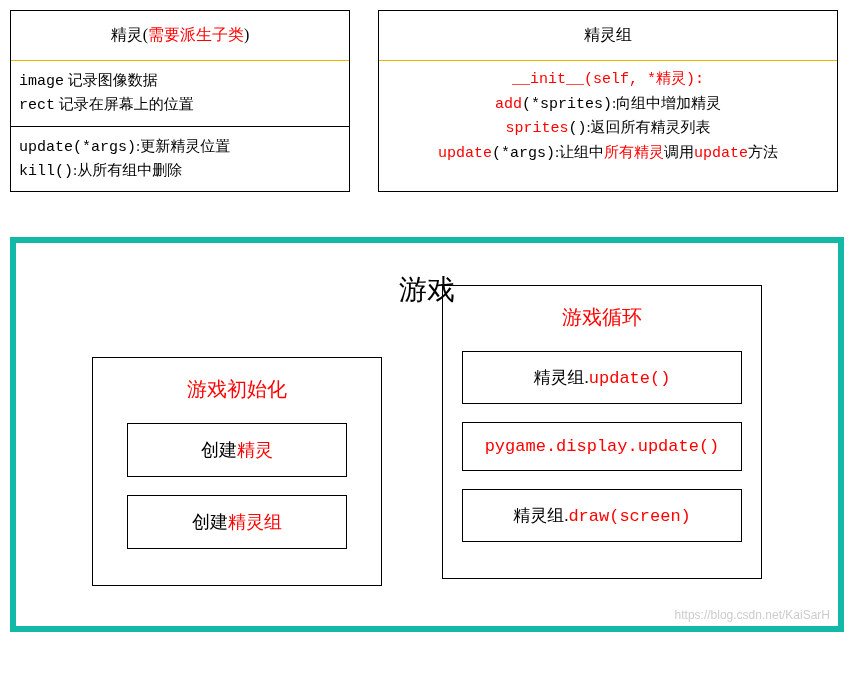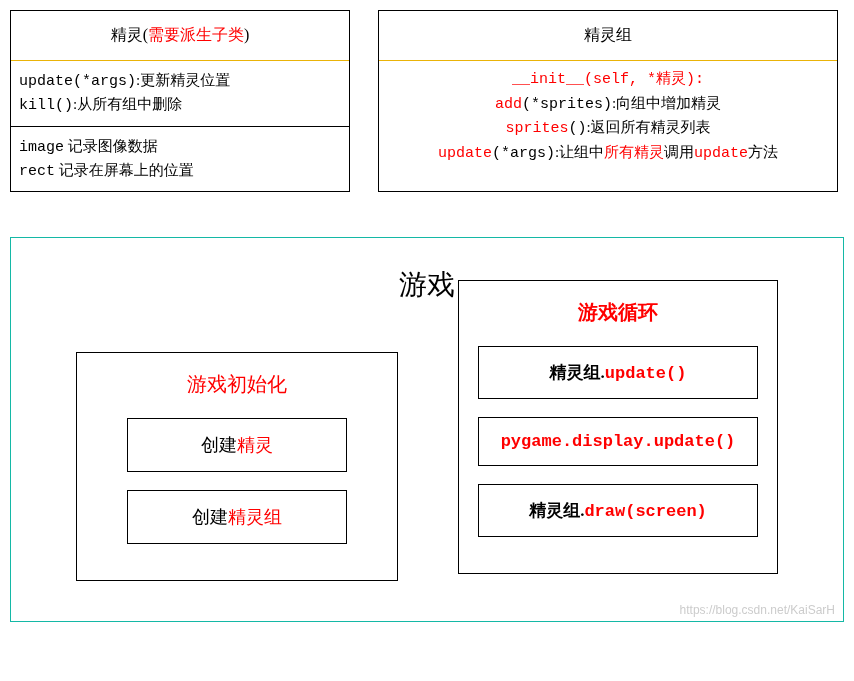--- a/index.html
+++ b/index.html
@@ -23,21 +23,21 @@
     padding: 14px 0;
     border-bottom: 1px solid #eab308;
     font-size: 16px;
   }
   .uml-section {
     padding: 8px 8px;
     line-height: 1.55;
   }
   .uml-section + .uml-section { border-top: 1px solid #000; }
   .game-outer {
-    border: 1px solid #14b8a6;
+    border: 6px solid #14b8a6;
     padding: 28px 28px 40px 28px;
     position: relative;
   }
   .game-title {
     text-align: center;
     font-size: 28px;
     font-family: "SimHei", "黑体", sans-serif;
     margin-bottom: 8px;
   }
   .game-cols { display: flex; gap: 60px; align-items: flex-start; justify-content: center; }
@@ -48,48 +48,48 @@
   }
   .subbox-title { font-size: 20px; margin-bottom: 20px; }
   .subbox-title.red { color: #ff0000; }
   .item-box {
     border: 1px solid #000;
     padding: 14px 10px;
     margin: 18px auto;
     width: 220px;
     font-size: 18px;
   }
-  .sub-left { width: 322px; margin-top: 40px; }
-  .sub-right { width: 320px; margin-top: -32px; font-weight: bold; }
+  .sub-left { width: 290px; margin-top: 40px; }
+  .sub-right { width: 320px; margin-top: -32px; }
   .sub-right .item-box { width: 280px; font-size: 17px; }
   .watermark {
     position: absolute;
     right: 8px;
     bottom: 4px;
     font-size: 12px;
     color: #ccc;
     font-family: Arial, sans-serif;
   }
 </style>
 </head>
 <body>
 
 <div class="top-row">
 
   <div class="uml-box uml-left">
     <div class="uml-title">
       <span>精灵(</span><span class="red">需要派生子类</span><span>)</span>
     </div>
     <div class="uml-section">
+      <div><span class="mono">image</span><span> 记录图像数据</span></div>
+      <div><span class="mono">rect</span><span> 记录在屏幕上的位置</span></div>
+    </div>
+    <div class="uml-section">
       <div><span class="mono">update(*args)</span><span>:更新精灵位置</span></div>
       <div><span class="mono">kill()</span><span>:从所有组中删除</span></div>
-    </div>
-    <div class="uml-section">
-      <div><span class="mono">image</span><span> 记录图像数据</span></div>
-      <div><span class="mono">rect</span><span> 记录在屏幕上的位置</span></div>
     </div>
   </div>
 
   <div class="uml-box uml-right">
     <div class="uml-title">精灵组</div>
     <div class="uml-section mono" style="line-height:1.5;text-align:center;">
       <div class="red">__init__(self, *精灵):</div>
       <div>
         <span class="red">add</span><span>(*sprites)</span><span style="font-family:'SimSun',serif;">:向组中增加精灵</span>
       </div>

